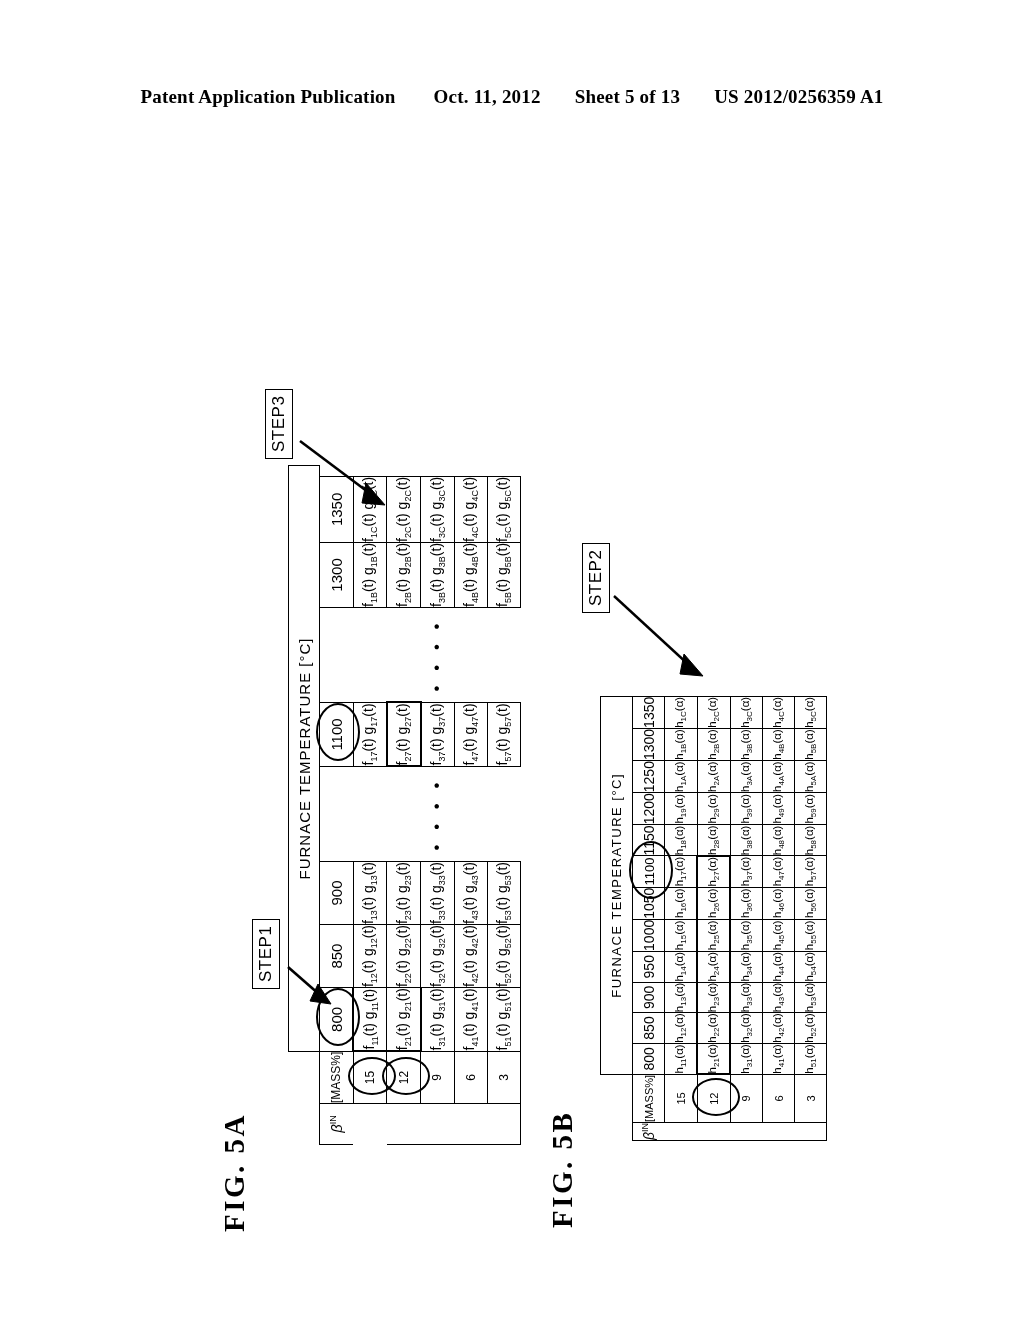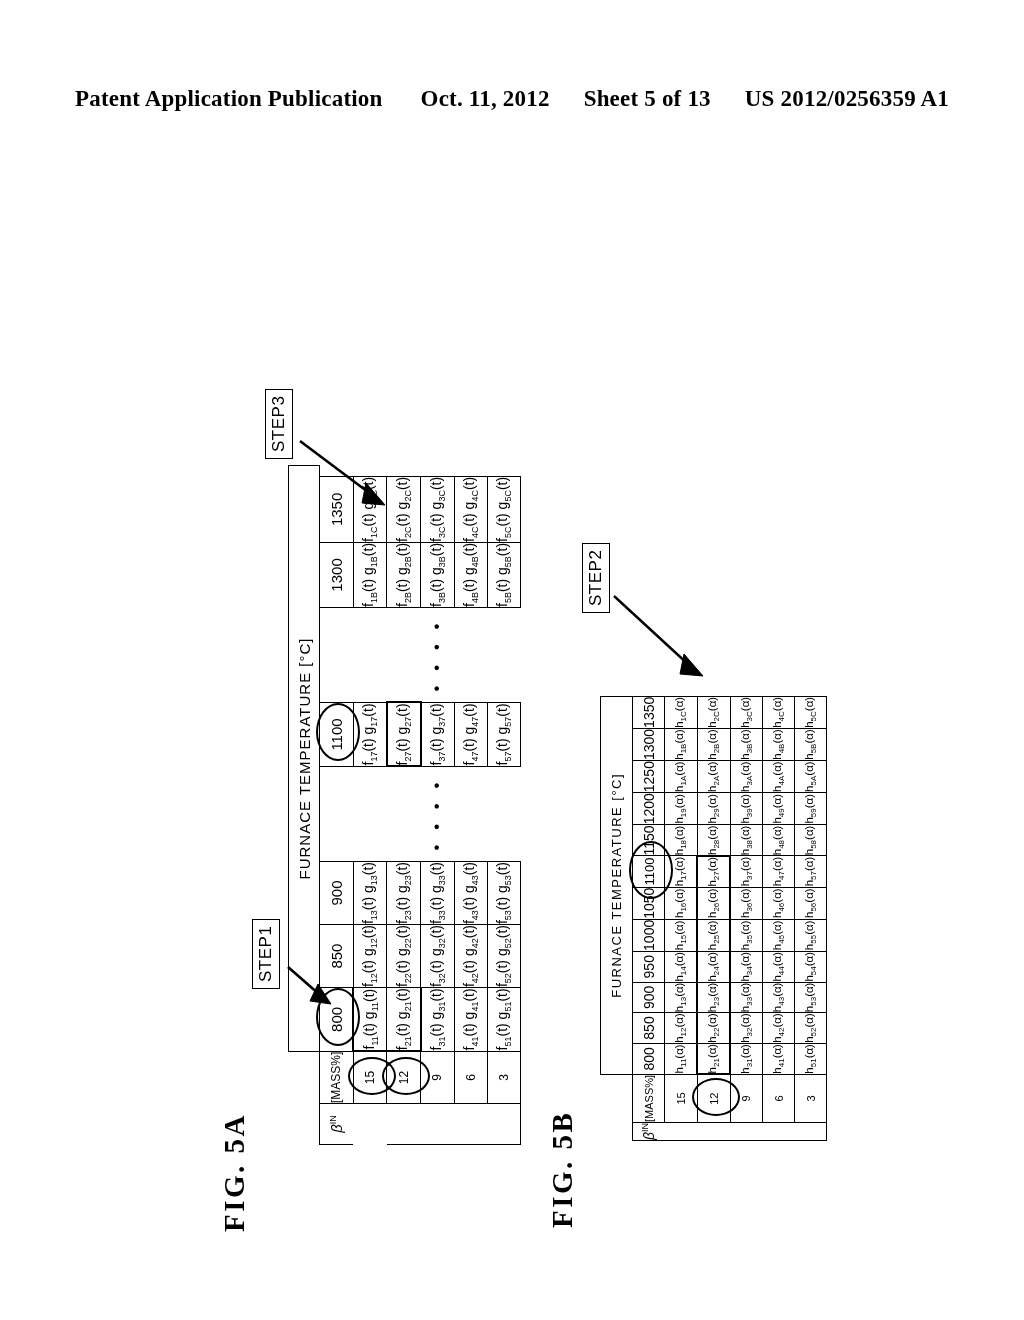--- a/index.html
+++ b/index.html
@@ -1,20 +1,20 @@
 <!DOCTYPE html>
 <html><head>
 <meta charset="utf-8">
 <style>
   html,body{margin:0;padding:0;background:#fff;}
   body{width:1024px;height:1320px;position:relative;font-family:"Liberation Serif",serif;color:#000;overflow:hidden;}
 
   
   .pub-header{position:absolute;top:86px;left:0;width:1024px;text-align:center;
-    font-family:"Liberation Serif",serif;font-weight:bold;font-size:23px;letter-spacing:.2px;}
+    font-family:"Liberation Serif",serif;font-weight:bold;font-size:19px;letter-spacing:.2px;}
   .pub-header span{display:inline-block;vertical-align:baseline;}
   .hdr-title{margin-right:38px;}
   .hdr-date{margin-right:34px;}
   .hdr-num{}
 
   
   .rot-wrap{position:absolute;transform-origin:0 0;}
   .rot-wrap.r90{transform:rotate(-90deg);}
 
   .fig-label{position:absolute;font-family:"Liberation Serif",serif;

